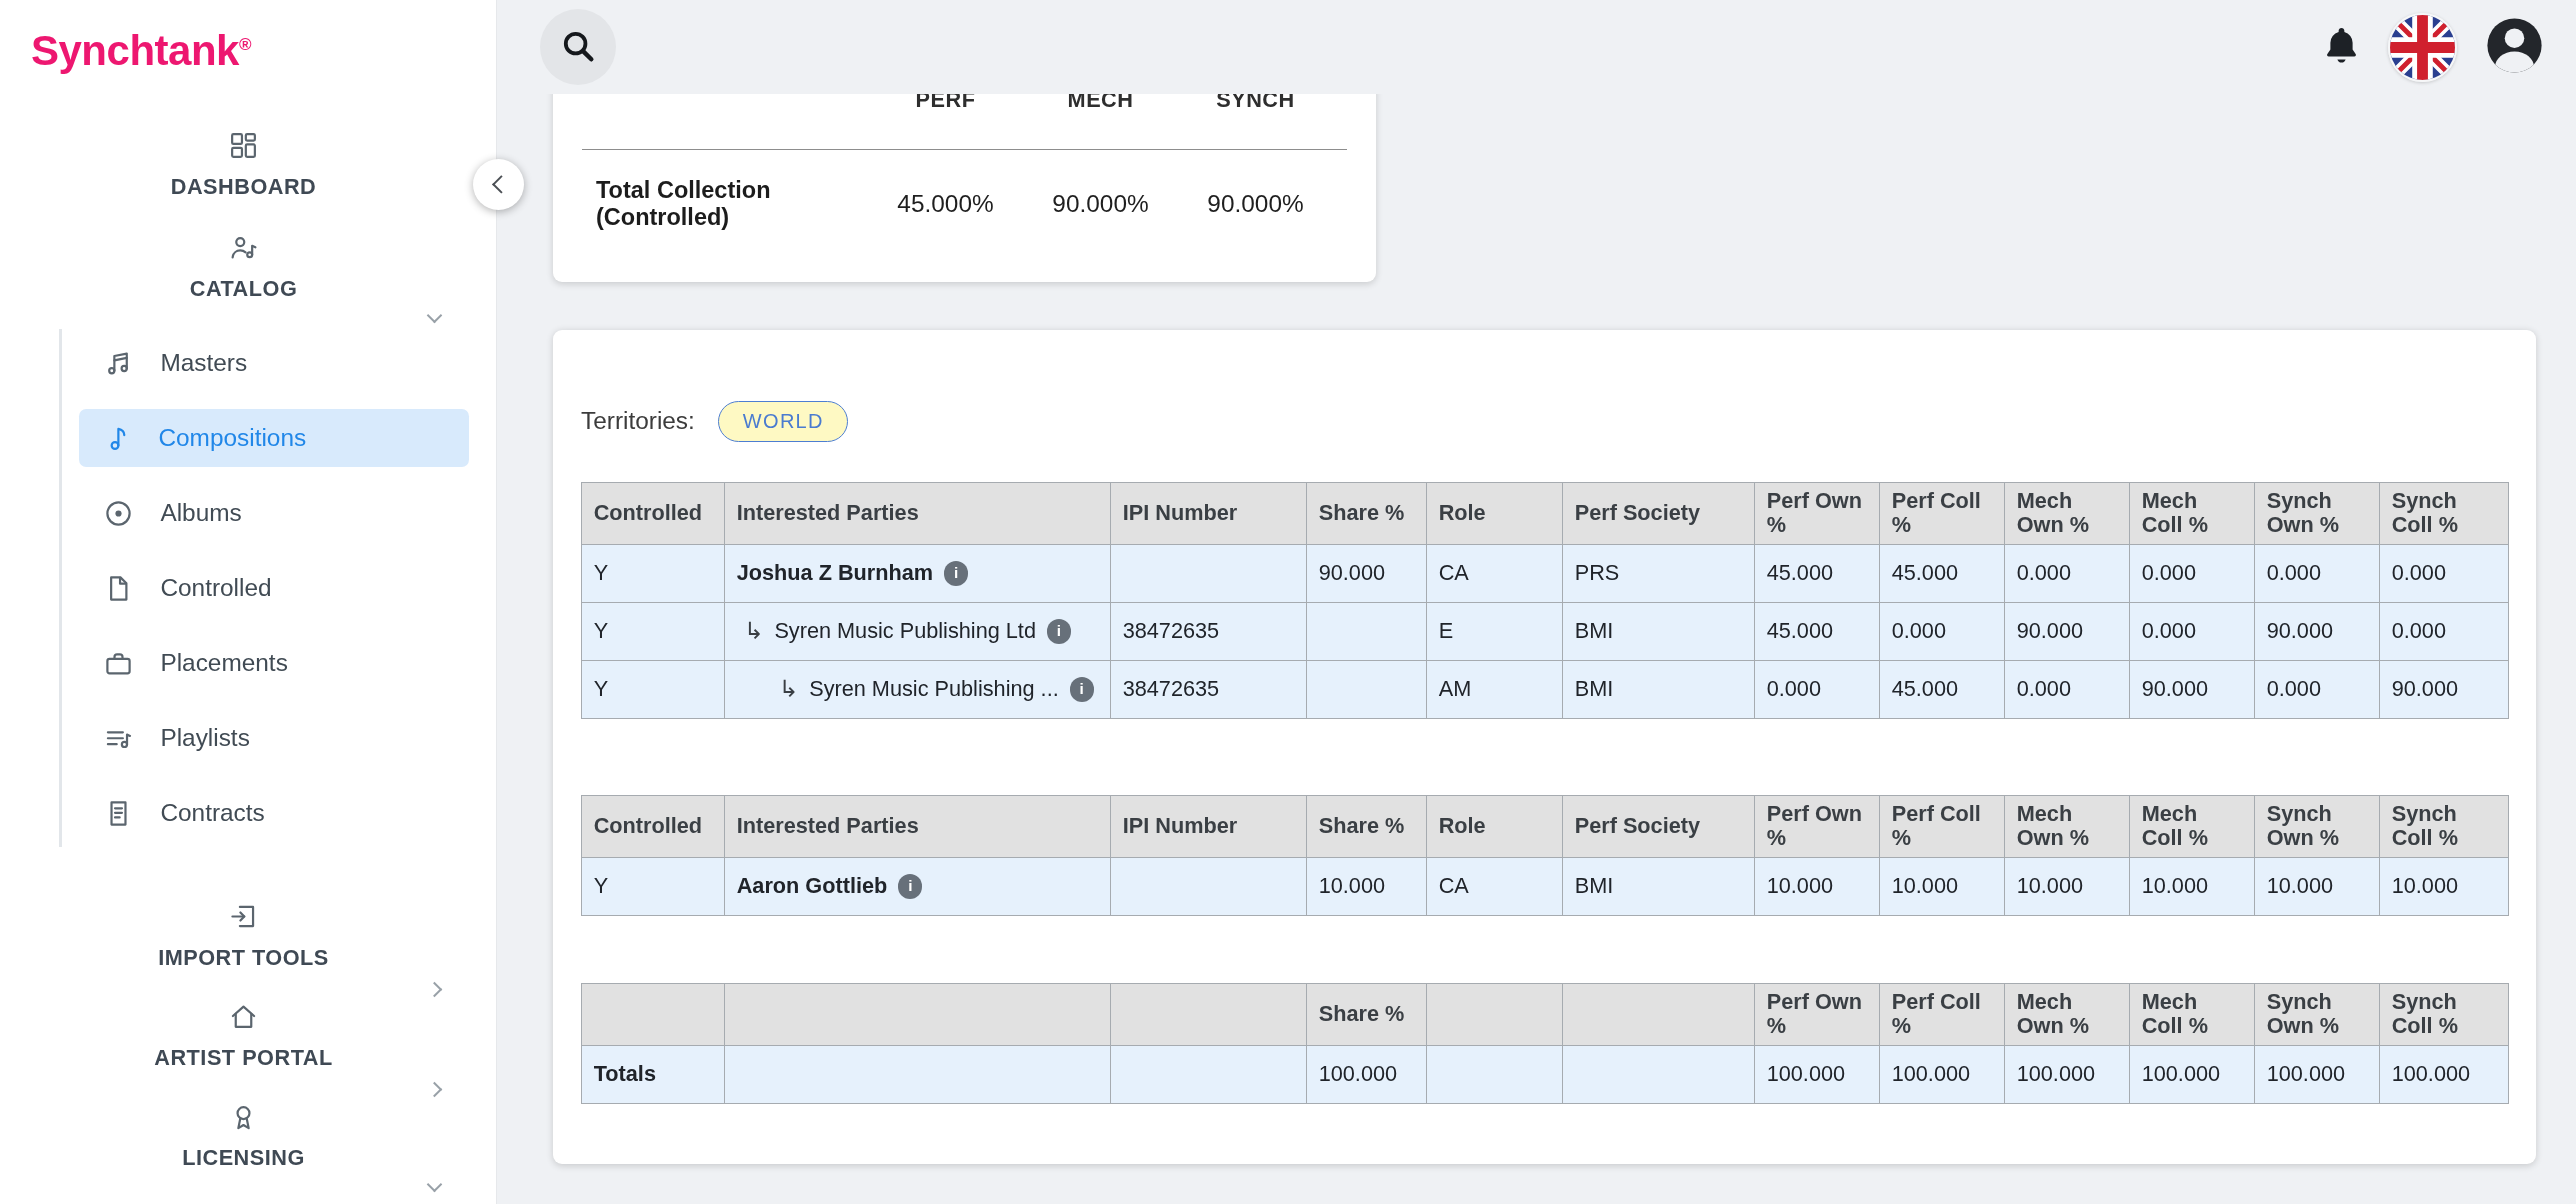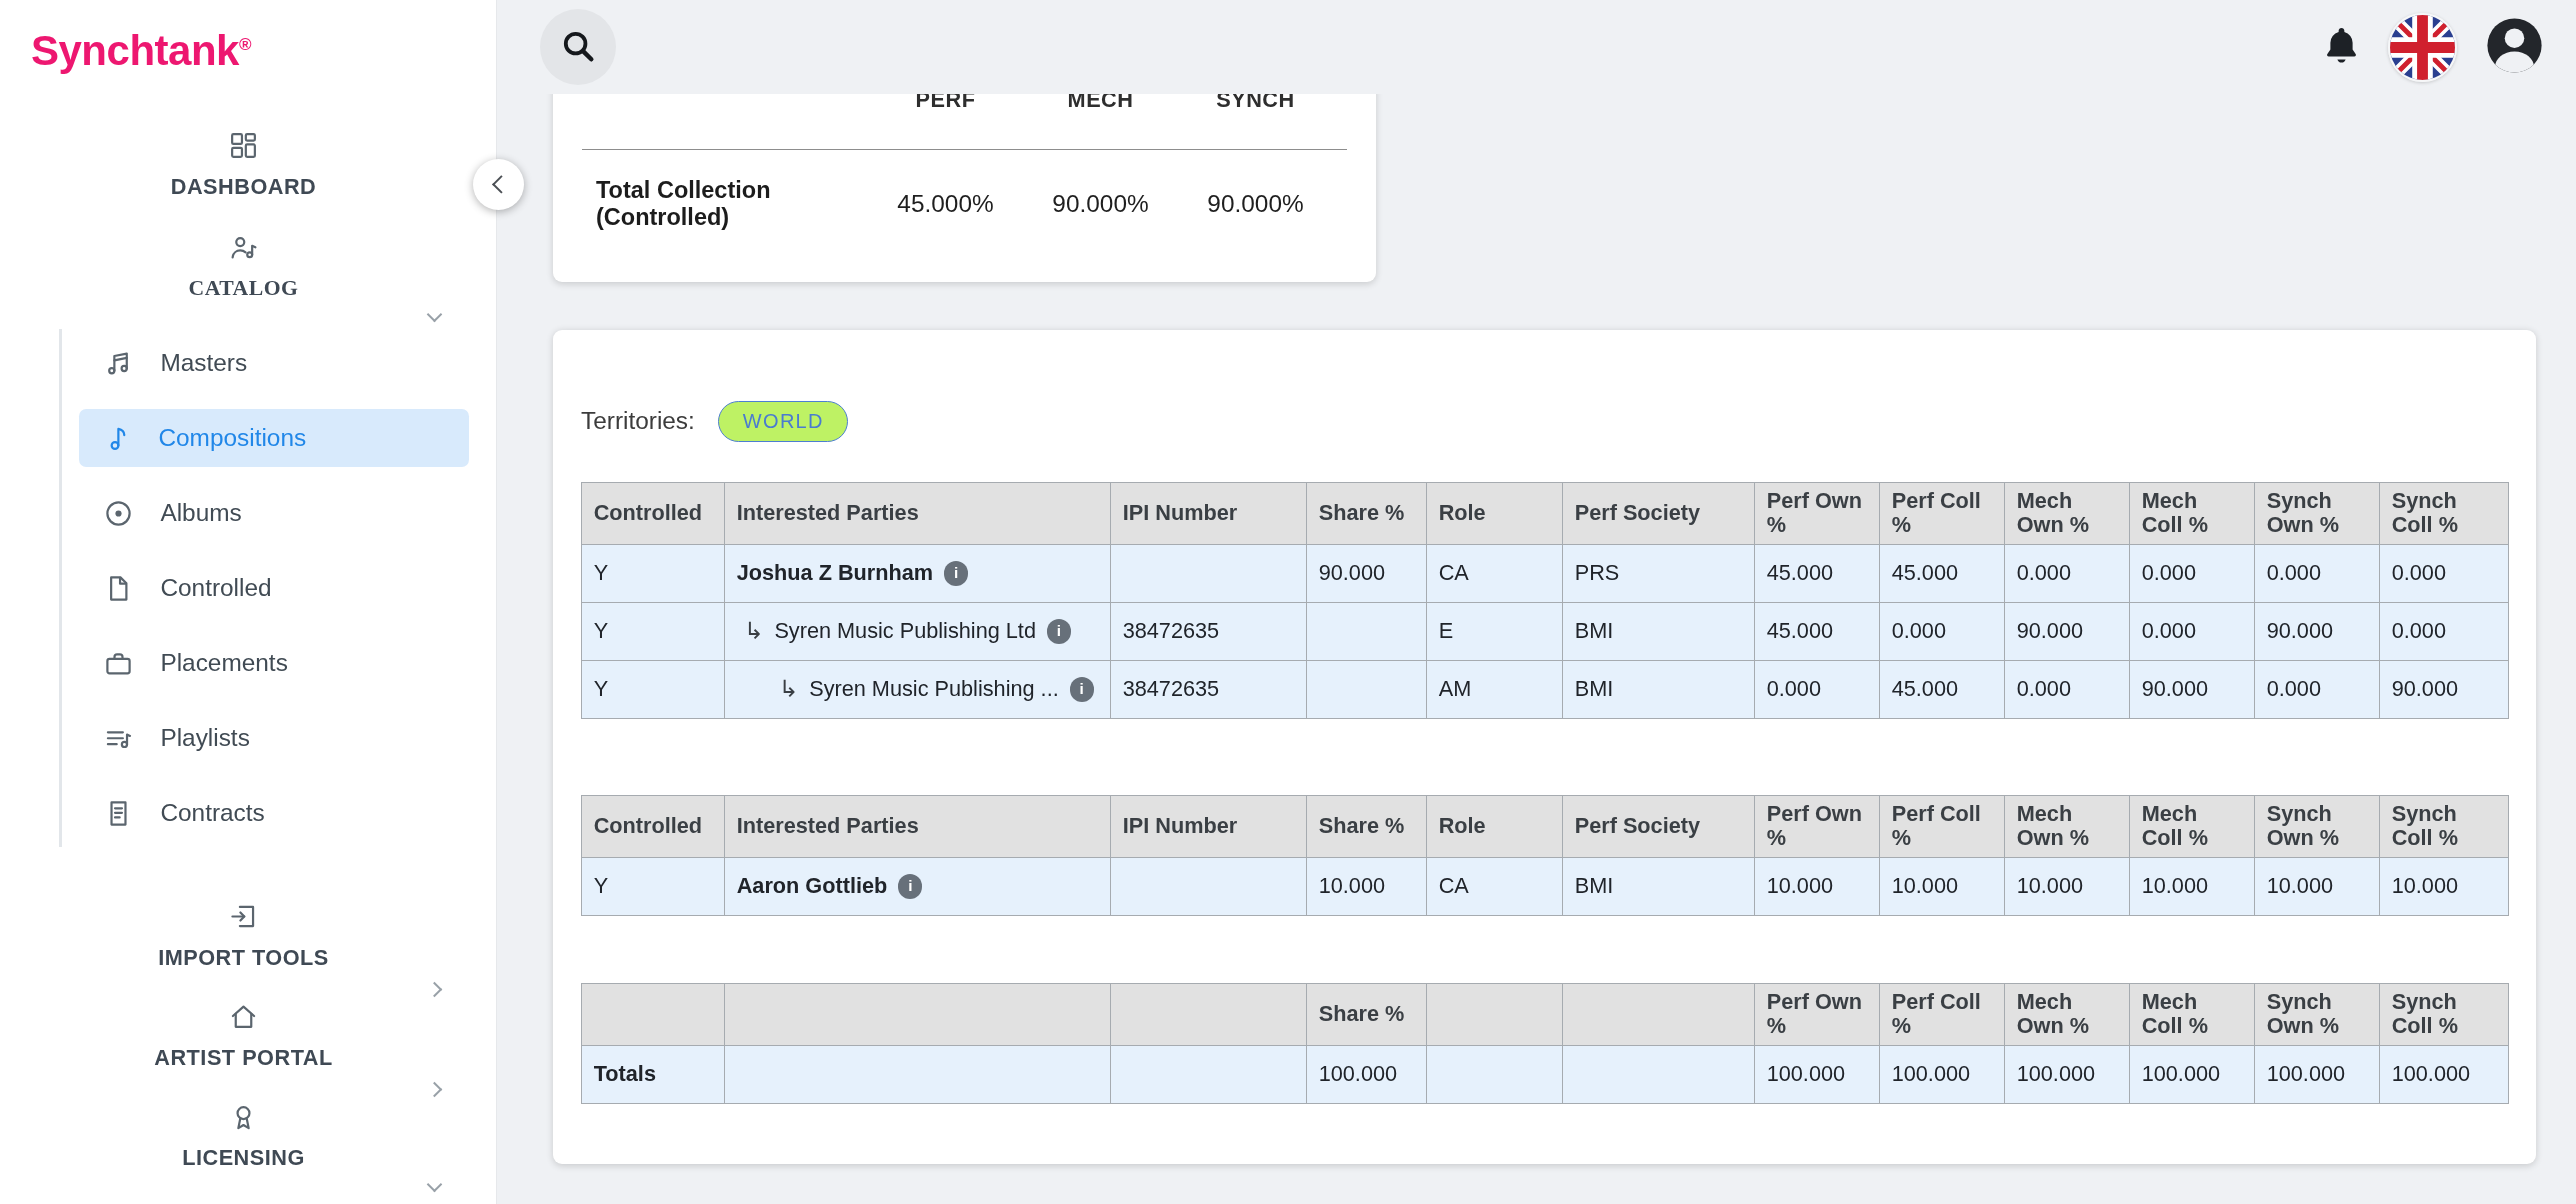--- a/index.html
+++ b/index.html
@@ -8,21 +8,21 @@
 
   
   .sidebar { position:absolute; left:0; top:0; width:497px; height:1204px; background:#fff;
     border-right:1.8px solid #e6e8eb; z-index:4; }
   .logo { padding:20px 0 0 31px; font-size:42px; font-weight:bold; color:#ed1770; letter-spacing:-0.5px; line-height:49px; cursor:pointer; }
   .logo sup { font-size:17px; vertical-align:super; }
   .nav-section { display:flex; align-items:center; height:58px; padding:0 56px 0 47px; gap:13px; cursor:pointer;flex-direction:column; }
   .sec-label { font-size:21.7px; font-weight:bold; color:#3f4954; letter-spacing:0.5px; }
   .nav-section .chev { margin-left:auto; }
   .dashboard { margin-top:55px; }
-  .catalog { margin-top:44px;font-family:Liberation Serif, serif; }
+  .catalog { margin-top:44px; }
   .import { margin-top:59px; }
   .portal { margin-top:42px; }
   .licensing { margin-top:42px; }
   .tree-wrap { margin-top:44px; position:relative; }
   .tree-wrap::before { content:""; position:absolute; left:59px; top:-5.4px; bottom:-5.4px; width:2.7px; background:#e2e6ea; }
   .sub-item { width:390px; margin-left:79px; height:58px; border-radius:7.2px; display:flex; align-items:center;
     padding:0 9px 0 24.4px; gap:26px; font-size:24.4px; color:#414b54; cursor:pointer; position:relative; }
   .sub-item + .sub-item { margin-top:17px; }
   .sub-item.selected { background:#d8eafc; color:#2187e8;gap:24px; }
   .icon { display:inline-flex; color:#5b656e; flex:none; }
@@ -57,21 +57,21 @@
   .sum-heads span { width:155px; text-align:center; font-weight:bold; font-size:21.7px; color:#2e2e2e; letter-spacing:0.5px; }
   .sum-divider { border-top:1.8px solid #8d8d8d; margin:36px -14.4px 0; }
   .sum-row { display:flex; align-items:center; padding-top:27px; }
   .sum-label { flex:1; font-weight:bold; font-size:23.5px; color:#1c1c1c; }
   .sum-row .val { width:155px; text-align:center; font-size:24.4px; color:#1f1f1f; }
 
   .shares-card { width:1983px; margin:48px 0 0 56px; padding:34px 28px 60px; }
   .shares-title { font-size:38px; font-weight:bold; color:#1b1b1b; }
   .territories { display:flex; align-items:center; gap:23.5px; margin-top:37px; }
   .terr-label { font-size:24.4px; color:#3c3c3c; }
-  .chip { border:1.8px solid #4d7ed2; color:#4a7bd0; background:#bef264; border-radius:25px; padding:8.1px 23.5px;
+  .chip { border:1.8px solid #4d7ed2; color:#4a7bd0; background:#fef9c3; border-radius:25px; padding:8.1px 23.5px;
     font-size:20px; letter-spacing:1.3px; cursor:pointer; font-family:inherit; }
 
   table.shares { border-collapse:collapse; table-layout:fixed; width:1925px; }
   .t1 { margin-top:40px; } .t2 { margin-top:76px; } .t3 { margin-top:67px; }
   table.shares th { background:#e1e1e1; border:1.8px solid #a6abb0; font-size:21.7px; font-weight:bold; color:#3a3f44;
     text-align:left; vertical-align:middle; padding:5.4px 11.7px; line-height:1.15; height:62px; }
   table.shares td { background:#e6f1fc; border:1.8px solid #a6abb0; font-size:21.7px; color:#20242a;
     padding:0 11.7px; height:58px; vertical-align:middle; }
   .t3 th { height:70px; padding:9px 11.7px; }
   .t3 td { background:#fff; }

